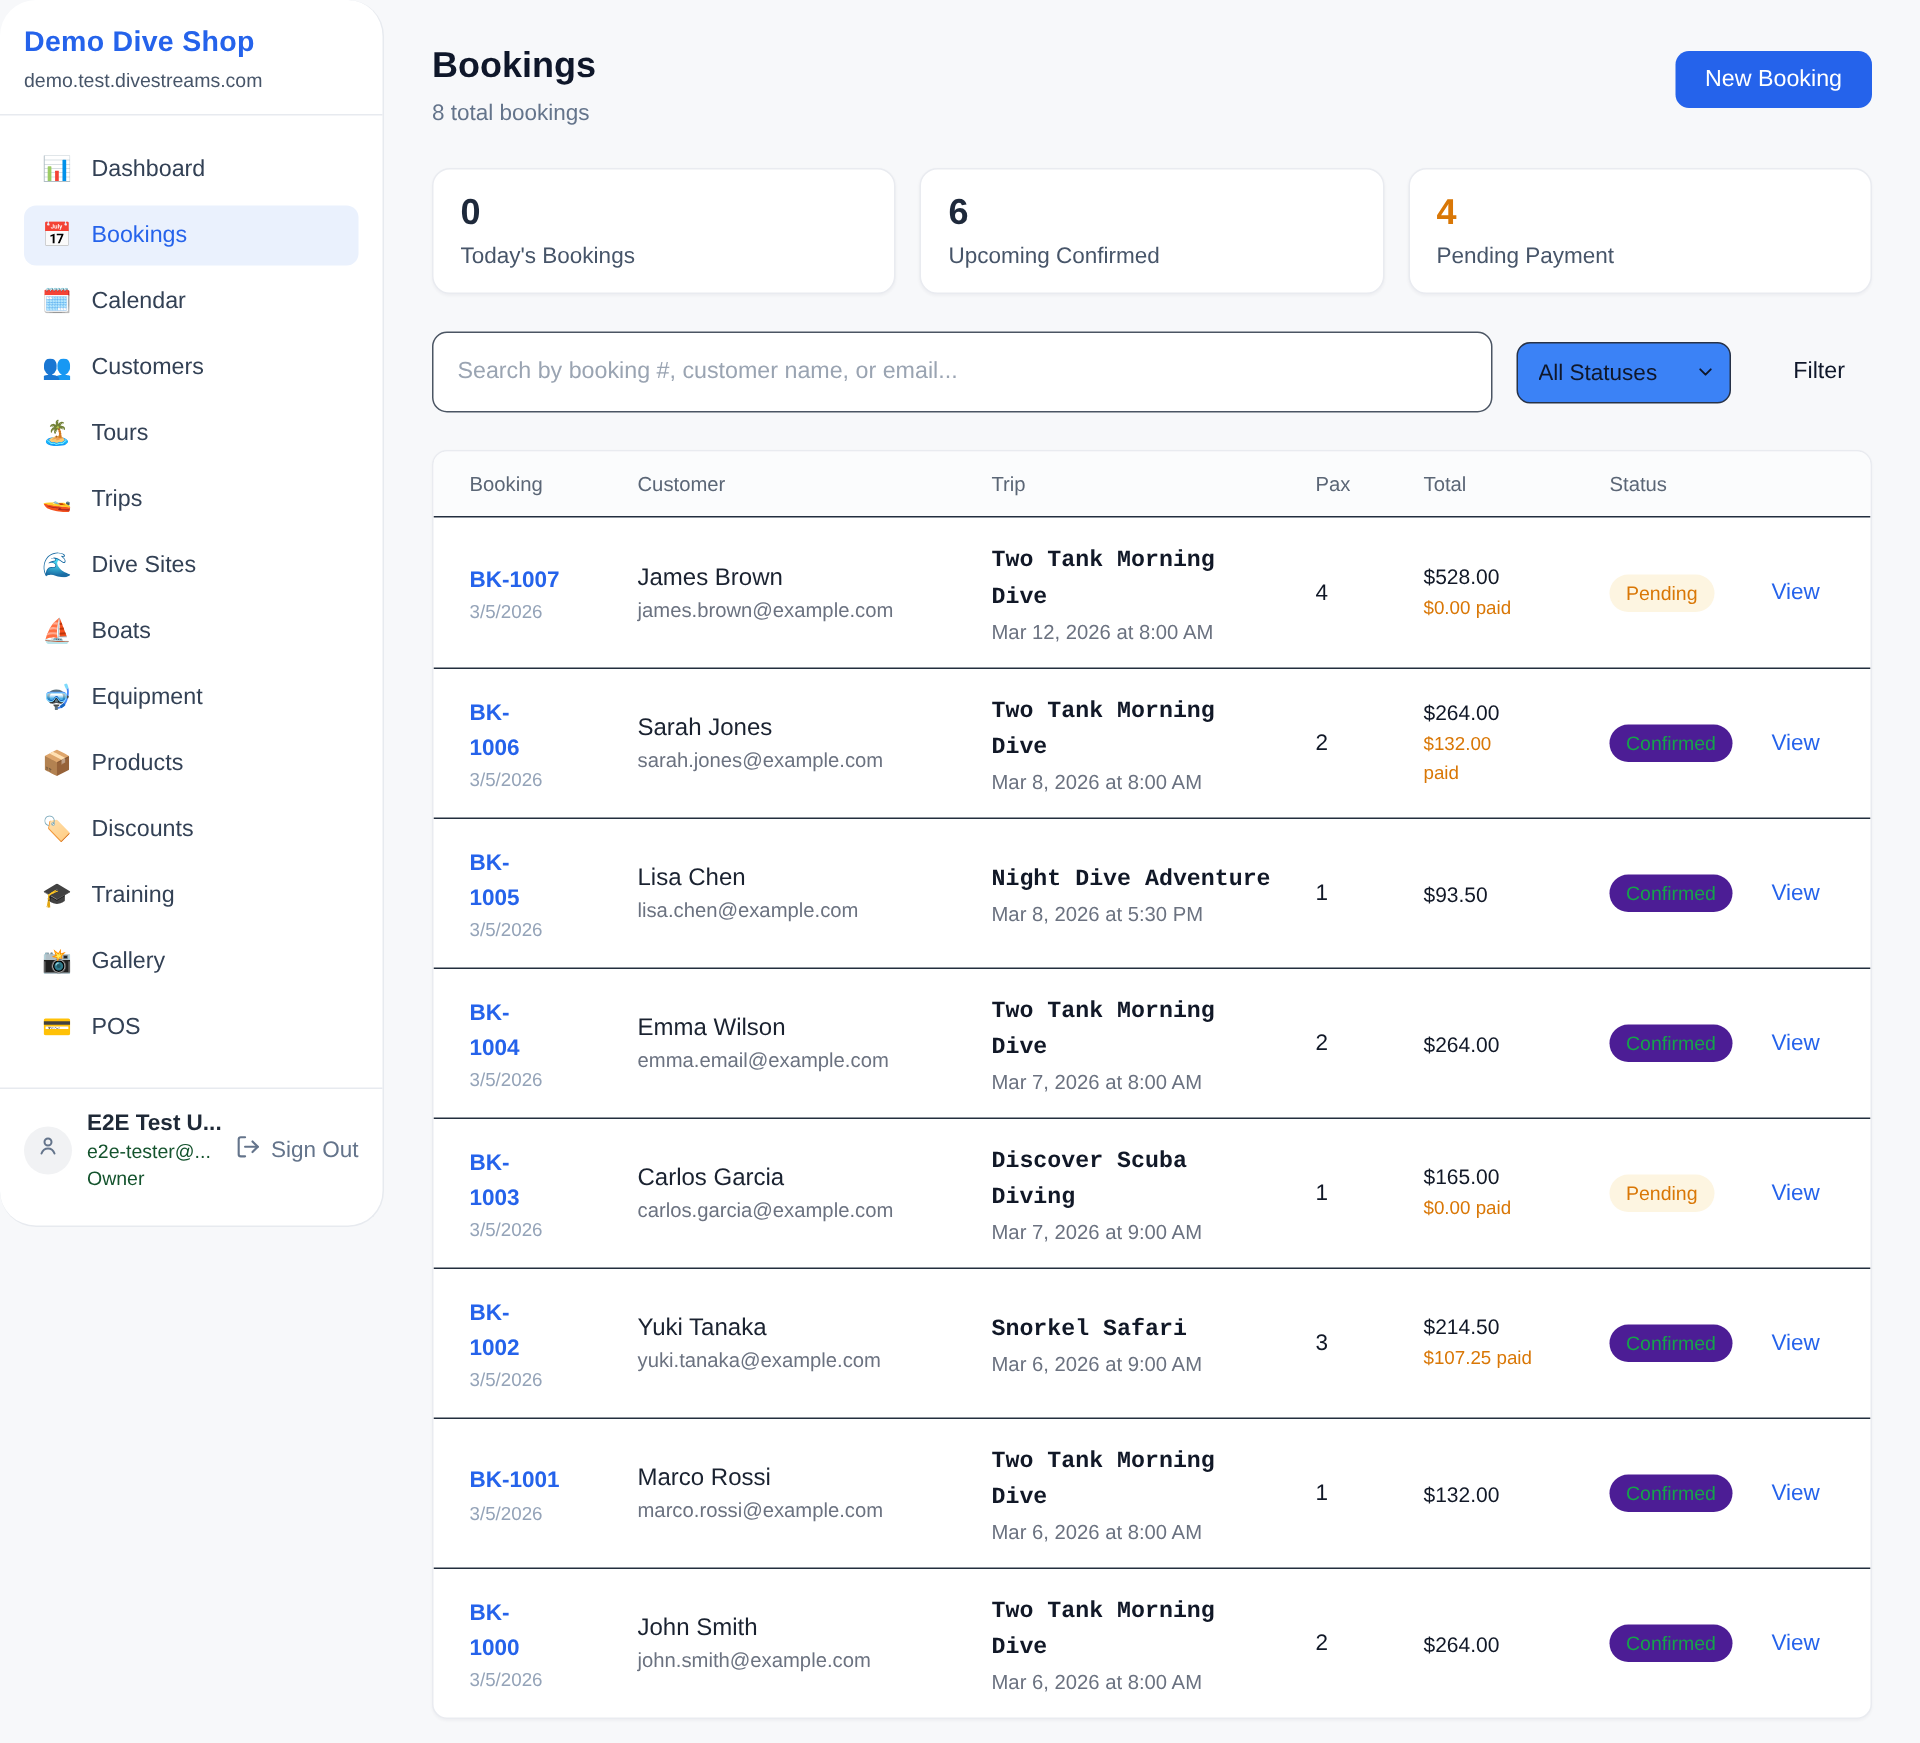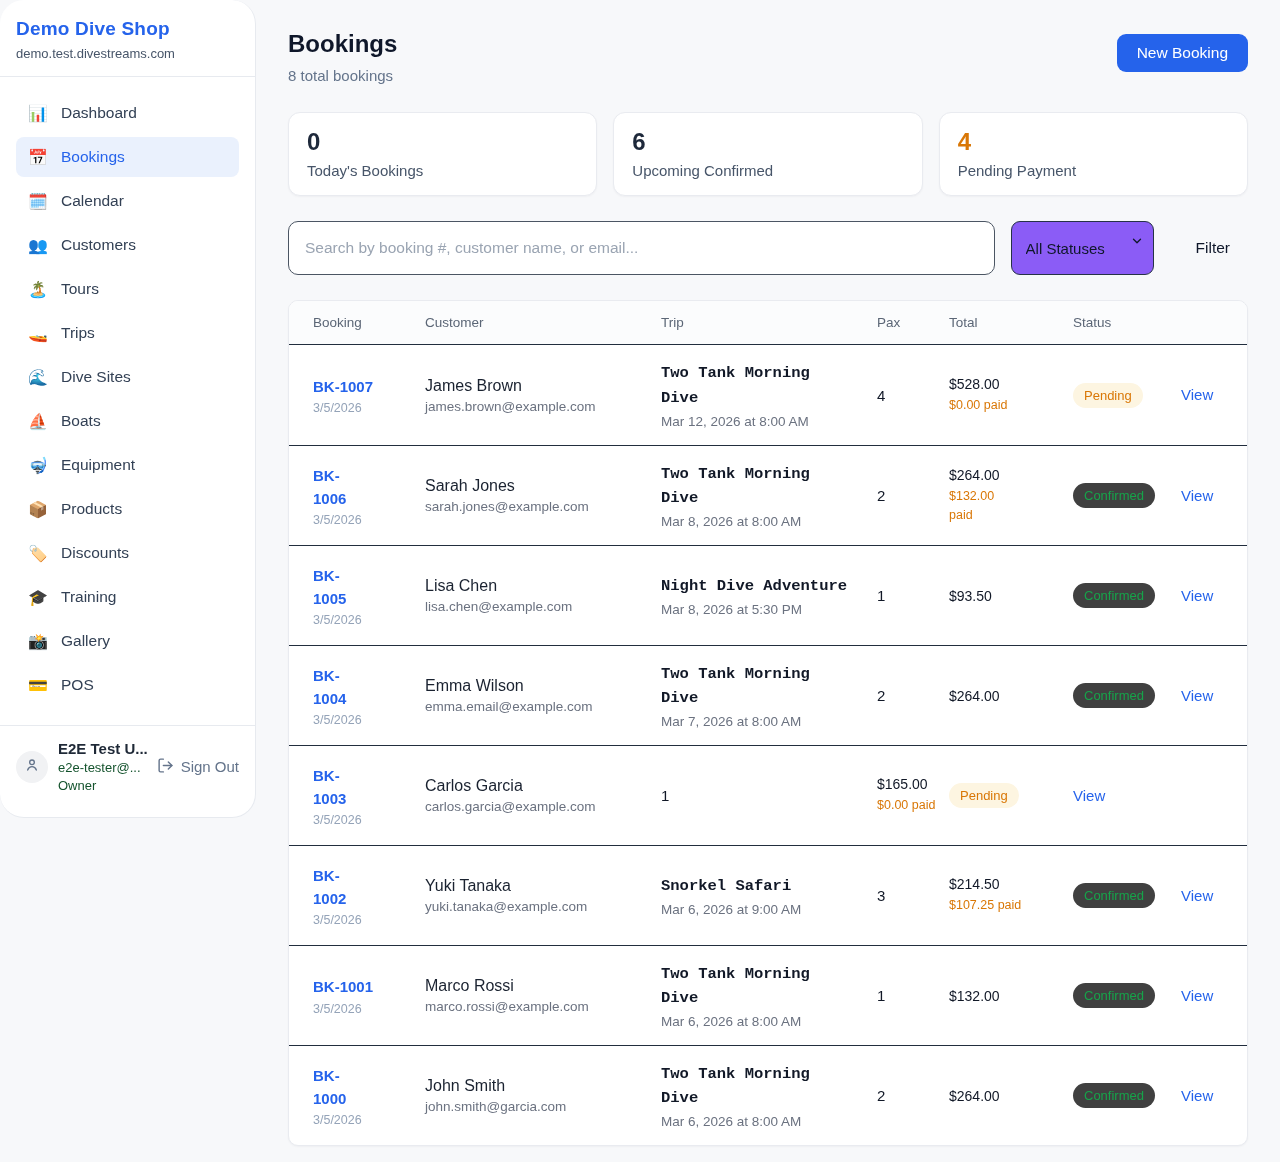--- a/index.html
+++ b/index.html
@@ -78,22 +78,22 @@
 
   .toolbar { display:flex; align-items:center; margin-top:25px; gap:16px; }
   .search-input {
     flex:1; height:54px; background:#ffffff;
     border:1px solid #4b5563; border-radius:10px;
     padding:0 16px; font-size:15.5px; color:#111827; font-family:inherit;
   }
   .search-input::placeholder { color:#9aa4b2; }
   .select-wrap { position:relative; width:143px; flex:0 0 auto; }
   .status-select {
-    width:100%; height:54px; appearance:none; -webkit-appearance:none;
-    background:#8b5cf6; border:1px solid #273247; border-radius:9px;
+    width:100%; height:41px; appearance:none; -webkit-appearance:none;
+    background:#3b82f6; border:1px solid #273247; border-radius:9px;
     padding:0 30px 0 14px; font-size:15px; color:#0f172a; font-family:inherit; cursor:pointer;
   }
   .select-chevron { position:absolute; right:10px; top:13px; pointer-events:none; }
   .btn-filter {
     background:none; border:none; cursor:pointer; font-family:inherit;
     font-size:15.5px; color:#0f172a; padding:10px 18px; margin-left:8px;
   }
 
   
   .table-card {
@@ -120,21 +120,21 @@
   .cust-email { font-size:13.5px; color:#6b7280; margin-top:4px; }
   .trip-name { font-size:15.5px; font-weight:600; color:#111827; white-space:pre-line; line-height:1.55;font-family:Liberation Mono, monospace; }
   .trip-date { font-size:13.5px; color:#6b7280; margin-top:4px; }
   .cell-pax { font-size:15px; color:#111827; }
   .total-amt { font-size:14px; font-weight:400; color:#111827; }
   .total-paid { font-size:12.5px; color:#d97706; margin-top:4px; white-space:pre-line; line-height:1.45; }
   .badge {
     display:inline-block; font-size:13px; padding:5px 11px; border-radius:999px;
   }
   .badge-pending { background:#fdf5e1; color:#d97706; }
-  .badge-confirmed { background:#404040; color:#16a34a; }
+  .badge-confirmed { background:#4c1d95; color:#16a34a; }
   .view-link { font-size:15px; color:#2563eb; cursor:pointer; text-decoration:none;margin-top:12px; }
 </style>
 </head>
 <body>
 
 <aside class="sidebar">
   <div class="sidebar-header">
     <div class="brand-title">Demo Dive Shop</div>
     <div class="brand-domain">demo.test.divestreams.com</div>
   </div>
@@ -401,20 +401,25 @@
     <div class="trow tbody-row">
       <div>
         <div class="cell-id">BK-
 1003</div>
         <div class="cell-date">3/5/2026</div>
       </div>
       <div>
         <div class="cust-name">Carlos Garcia</div>
         <div class="cust-email">carlos.garcia@example.com</div>
       </div>
+      <div>
+        <div class="trip-name">Discover Scuba
+Diving</div>
+        <div class="trip-date">Mar 7, 2026 at 9:00 AM</div>
+      </div>
       <div class="cell-pax">1</div>
       <div>
         <div class="total-amt">$165.00</div>
         <div class="total-paid">$0.00 paid</div>
       </div>
       <div>
         <span class="badge badge-pending">Pending</span>
       </div>
       <div>
         <a class="view-link">View</a>
@@ -476,21 +481,21 @@
     </div>
 
     <div class="trow tbody-row">
       <div>
         <div class="cell-id">BK-
 1000</div>
         <div class="cell-date">3/5/2026</div>
       </div>
       <div>
         <div class="cust-name">John Smith</div>
-        <div class="cust-email">john.smith@garcia.com</div>
+        <div class="cust-email">john.smith@example.com</div>
       </div>
       <div>
         <div class="trip-name">Two Tank Morning
 Dive</div>
         <div class="trip-date">Mar 6, 2026 at 8:00 AM</div>
       </div>
       <div class="cell-pax">2</div>
       <div>
         <div class="total-amt">$264.00</div>
 

